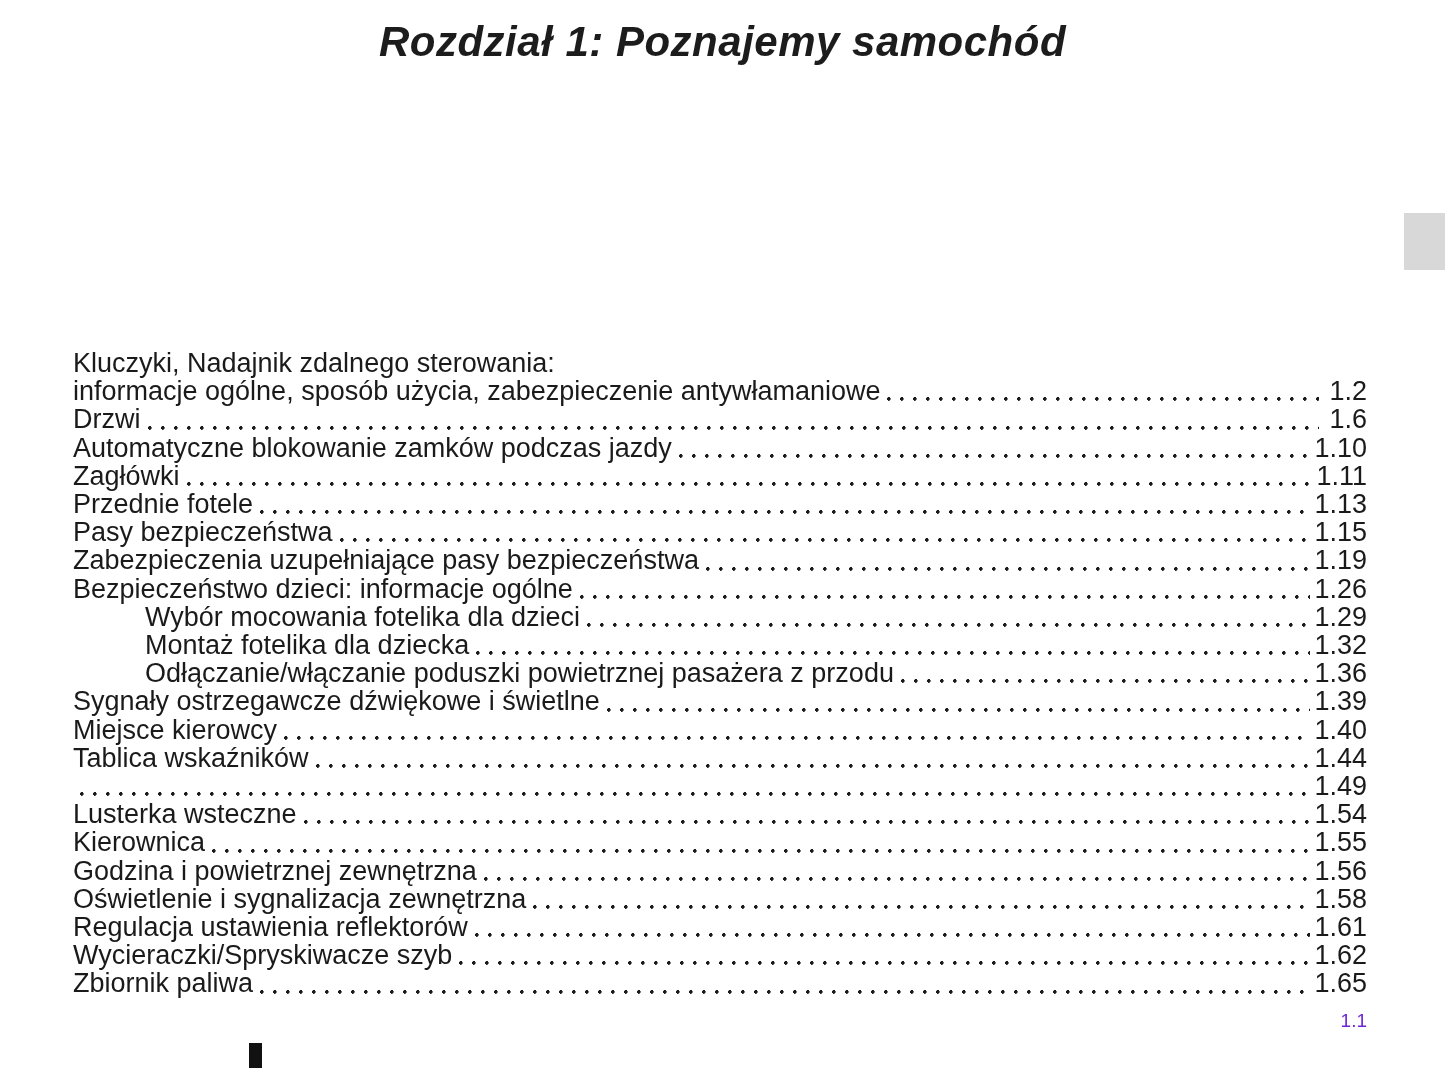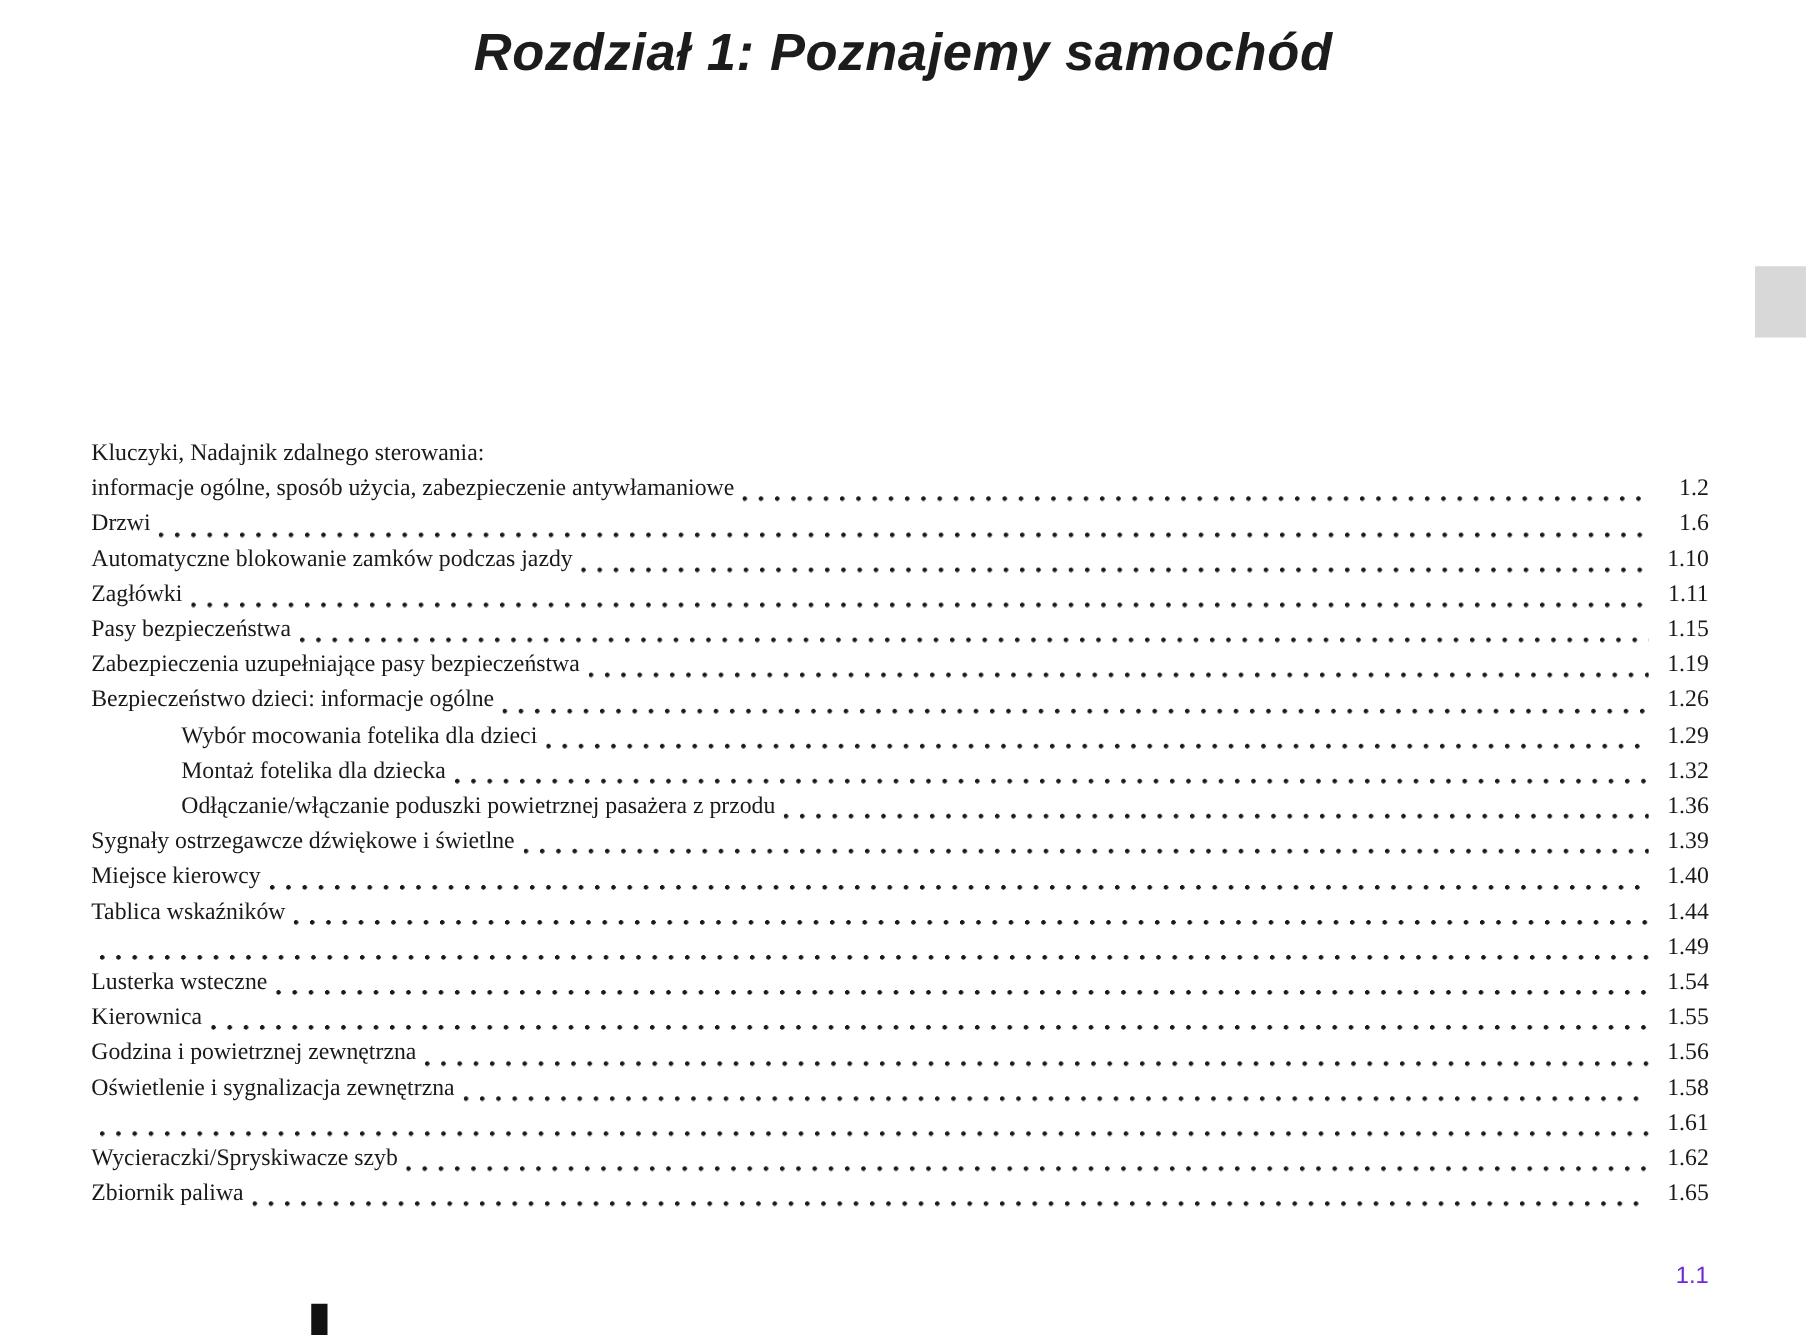--- a/index.html
+++ b/index.html
@@ -35,23 +35,22 @@
     right: 0;
     width: 41px;
     height: 57px;
     background: #d8d8d8;
   }
   .toc {
     position: absolute;
     top: 349px;
     left: 73px;
     right: 78px;
-    font-size: 19px;
+    font-size: 27px;
     color: #1a1a1a;
-    font-family: Liberation Serif, serif;
   }
   .toc-row {
     display: flex;
     align-items: baseline;
     line-height: 28.2px;
     white-space: nowrap;
   }
   .toc-row.indent .toc-label {
     padding-left: 72px;
   }
@@ -112,20 +111,25 @@
         <span class="toc-label">Automatyczne blokowanie zamków podczas jazdy</span>
         <span class="toc-leader"></span>
         <span class="toc-page">1.10</span>
       </div>
       <div class="toc-row">
         <span class="toc-label">Zagłówki</span>
         <span class="toc-leader"></span>
         <span class="toc-page">1.11</span>
       </div>
       <div class="toc-row">
+        <span class="toc-label">Przednie fotele</span>
+        <span class="toc-leader"></span>
+        <span class="toc-page">1.13</span>
+      </div>
+      <div class="toc-row">
         <span class="toc-label">Pasy bezpieczeństwa</span>
         <span class="toc-leader"></span>
         <span class="toc-page">1.15</span>
       </div>
       <div class="toc-row">
         <span class="toc-label">Zabezpieczenia uzupełniające pasy bezpieczeństwa</span>
         <span class="toc-leader"></span>
         <span class="toc-page">1.19</span>
       </div>
       <div class="toc-row">
@@ -181,20 +185,21 @@
         <span class="toc-label">Godzina i powietrznej zewnętrzna</span>
         <span class="toc-leader"></span>
         <span class="toc-page">1.56</span>
       </div>
       <div class="toc-row">
         <span class="toc-label">Oświetlenie i sygnalizacja zewnętrzna</span>
         <span class="toc-leader"></span>
         <span class="toc-page">1.58</span>
       </div>
       <div class="toc-row">
+        <span class="toc-label">Regulacja ustawienia reflektorów</span>
         <span class="toc-leader"></span>
         <span class="toc-page">1.61</span>
       </div>
       <div class="toc-row">
         <span class="toc-label">Wycieraczki/Spryskiwacze szyb</span>
         <span class="toc-leader"></span>
         <span class="toc-page">1.62</span>
       </div>
       <div class="toc-row">
         <span class="toc-label">Zbiornik paliwa</span>

